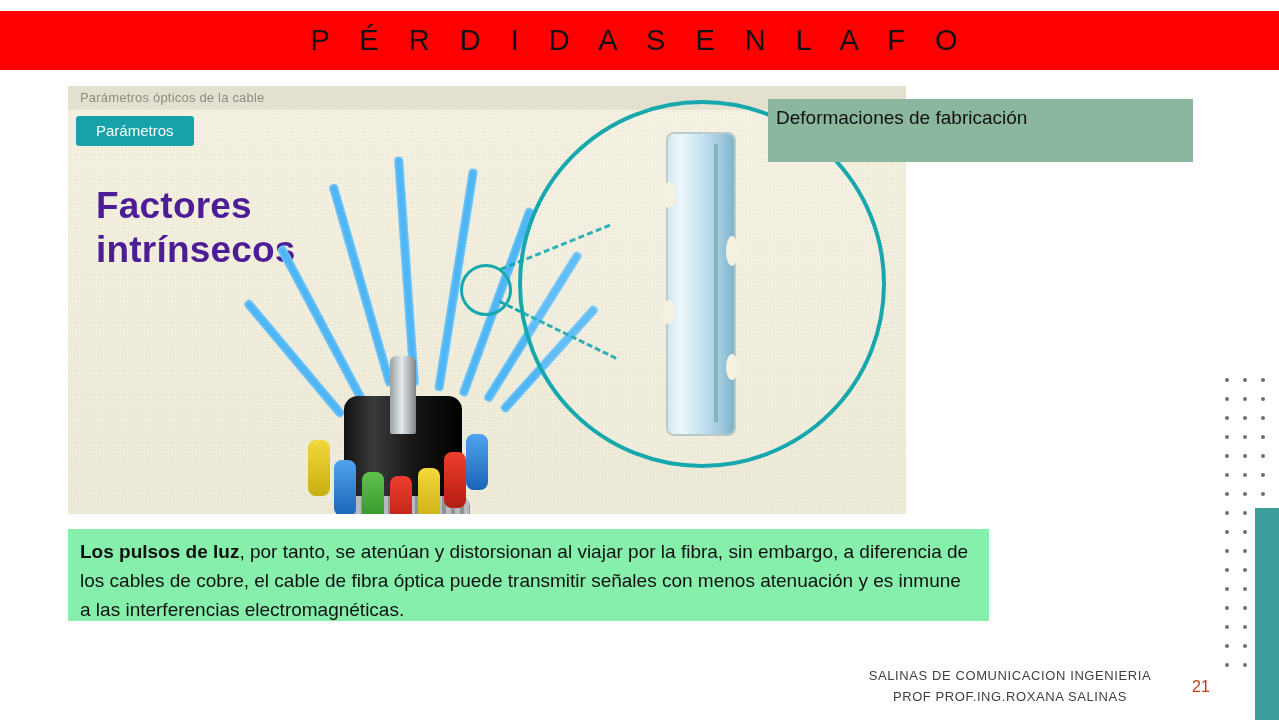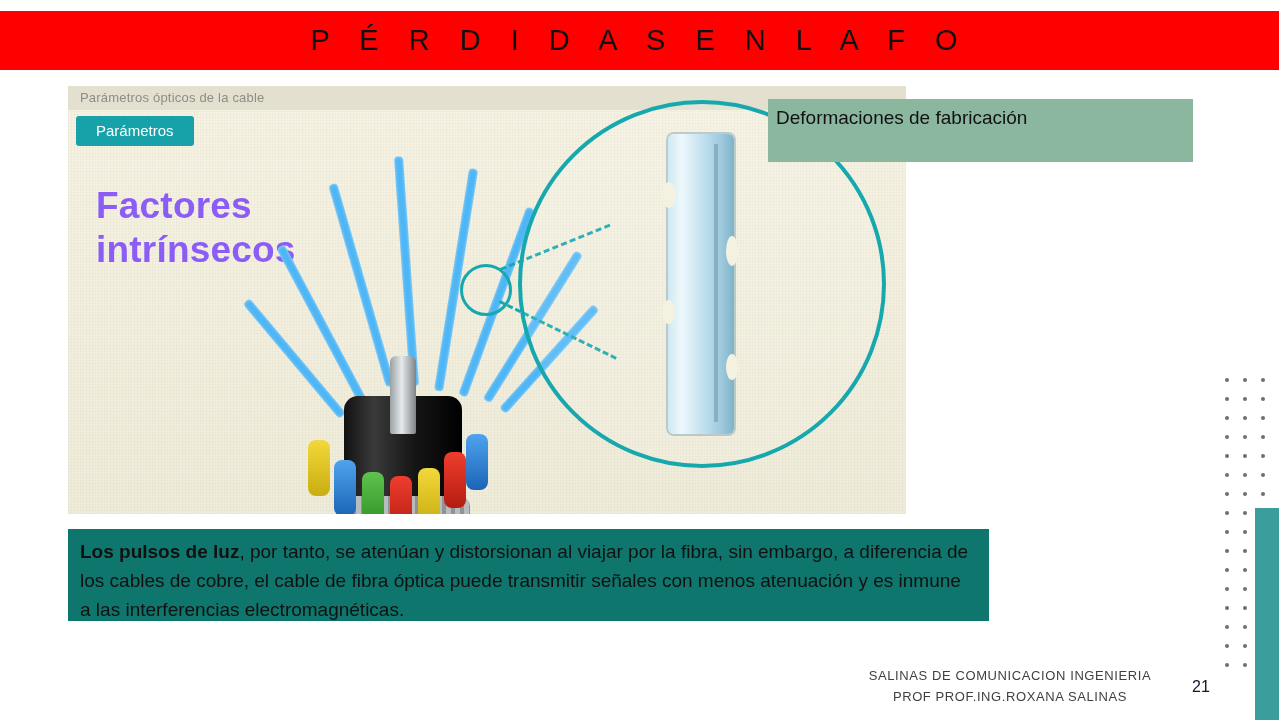--- a/index.html
+++ b/index.html
@@ -75,21 +75,21 @@
     background: #16a2a8;
     color: #ffffff;
     font-size: 15px;
     padding: 6px 20px 7px 20px;
     border-radius: 3px;
   }
   .fig-title {
     position: absolute;
     left: 28px;
     top: 98px;
-    color: #8b5cf6;
+    color: #4c1d95;
     font-size: 37px;
     font-weight: bold;
     line-height: 1.18;
     letter-spacing: .2px;
   }
 
   
   .cable-wrap { position: absolute; left: 230px; top: 130px; width: 260px; height: 300px; }
   .strand {
     position: absolute;
@@ -192,21 +192,21 @@
     line-height: 1.42;
   }
 
   
   .note-bottom {
     position: absolute;
     left: 68px;
     top: 529px;
     width: 921px;
     height: 92px;
-    background: #0f766e;
+    background: #86efac;
     box-sizing: border-box;
     padding: 9px 14px 0 12px;
   }
   .note-bottom p {
     margin: 0;
     font-size: 19px;
     line-height: 1.52;
     color: #111111;
   }
   .note-bottom b { font-weight: bold; }
@@ -246,21 +246,21 @@
     color: #3f3f3f;
     letter-spacing: .6px;
     line-height: 1.6;
   }
   .footer .l2 { }
   .page-num {
     position: absolute;
     left: 1192px;
     top: 678px;
     font-size: 16px;
-    color: #0f172a;
+    color: #c2410c;
   }
 </style>
 </head>
 <body>
 
 <div class="title-bar">
   <span class="title-text">P É R D I D A S   E N   L A   F O</span>
 </div>
 
 <div class="figure">

